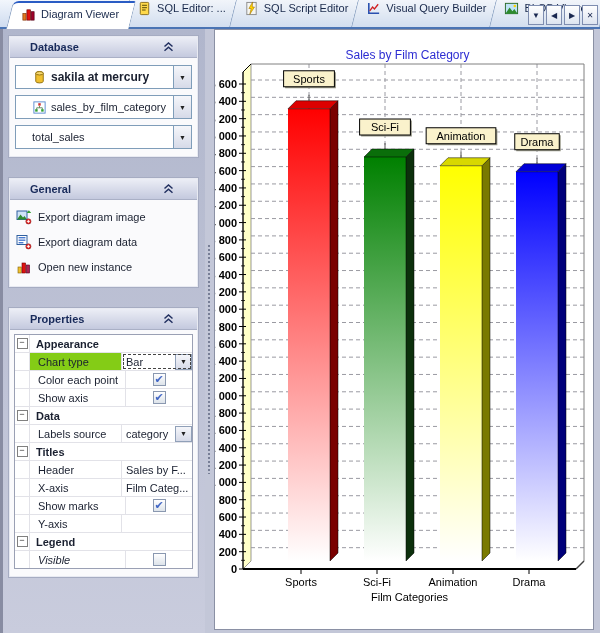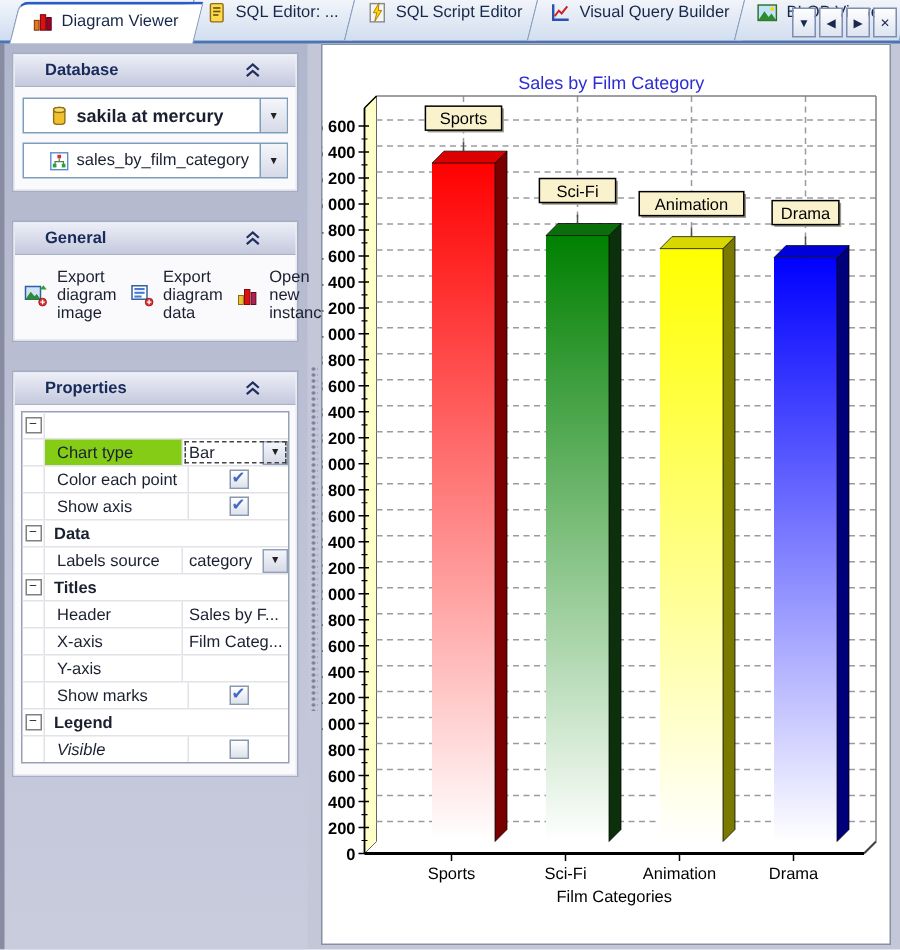--- a/index.html
+++ b/index.html
@@ -68,21 +68,21 @@
   .selector .sel-icon{width:15px;height:15px;display:inline-flex;flex:0 0 auto;}
   .selector .sel-text{overflow:hidden;white-space:nowrap;}
   .selector .sel-text.bold{font-weight:bold;font-size:12px;}
   .dd{
     margin-left:auto;width:17px;align-self:stretch;flex:0 0 auto;
     background:linear-gradient(#f5f6fa,#d6dae8);border-left:1px solid #7f9db9;
     display:flex;align-items:center;justify-content:center;
     font-size:7px;color:#222;cursor:default;
   }
   
-  .gen-body{padding:9px 6px 11px 6px;display:flex;flex-direction:row;gap:9px;}
+  .gen-body{padding:9px 6px 11px 6px;display:flex;flex-direction:column;gap:9px;}
   .g-item{display:flex;align-items:center;gap:6px;cursor:default;}
   .g-icon{width:16px;height:16px;display:inline-flex;flex:0 0 auto;}
   
   .pgrid-wrap{padding:4px 4px 7px 4px;}
   .pgrid{border:1px solid #9aa0b4;background:#fff;}
   .prow{display:flex;height:17px;border-bottom:1px solid #e2e2e8;align-items:stretch;}
   .prow:last-child{border-bottom:none;font-style:italic;}
   .gutter{width:14px;flex:0 0 14px;border-right:1px solid #e2e2e8;display:flex;align-items:center;justify-content:center;}
   .expander{
     width:9px;height:9px;border:1px solid #808080;background:#fff;
@@ -207,20 +207,24 @@
                 <rect x="2" y="2" width="12" height="12" fill="#fff" stroke="#5b8bd0"></rect>
                 <path d="M8 6.3 v2 M5 10 V8.3 h6 V10" stroke="#508050" fill="none" stroke-width=".9"></path>
                 <rect x="6.7" y="3.4" width="2.6" height="2.6" fill="#d03030"></rect>
                 <rect x="3.4" y="9.8" width="2.6" height="2.6" fill="#30a030"></rect>
                 <rect x="9.8" y="9.8" width="2.6" height="2.6" fill="#30a030"></rect>
               </svg>
             </span>
             <span class="sel-text">sales_by_film_category</span>
             <span class="dd">▼</span>
           </div>
+          <div class="selector">
+            <span class="sel-text">total_sales</span>
+            <span class="dd">▼</span>
+          </div>
         </div>
     </div>
 
     <div class="panel">
       <div class="panel-header">
         <span>General</span>
         <span class="chevron">
           <svg width="11" height="10" viewBox="0 0 11 10">
               <path d="M1.5 4.5 L5.5 1 L9.5 4.5 M1.5 8.8 L5.5 5.3 L9.5 8.8" fill="none" stroke="#223060" stroke-width="1.5"></path>
             </svg>
@@ -273,20 +277,21 @@
               <path d="M1.5 4.5 L5.5 1 L9.5 4.5 M1.5 8.8 L5.5 5.3 L9.5 8.8" fill="none" stroke="#223060" stroke-width="1.5"></path>
             </svg>
         </span>
       </div>
       <div class="pgrid-wrap">
         <div class="pgrid" id="pgrid">
             <div class="prow group">
               <div class="gutter">
                 <span class="expander">−</span>
               </div>
+              <div class="glabel">Appearance</div>
             </div>
             <div class="prow">
               <div class="gutter"></div>
               <div class="plabel sel">Chart type</div>
               <div class="pvalue focus">
                 <span style="flex: 1 1 0%; overflow: hidden; white-space: nowrap;">Bar</span>
                 <span class="dd">▼</span>
               </div>
             </div>
             <div class="prow">
@@ -332,30 +337,30 @@
             </div>
             <div class="prow">
               <div class="gutter"></div>
               <div class="plabel">X-axis</div>
               <div class="pvalue">
                 <span style="flex: 1 1 0%; overflow: hidden; white-space: nowrap;">Film Categ...</span>
               </div>
             </div>
             <div class="prow">
               <div class="gutter"></div>
+              <div class="plabel">Show marks</div>
+              <div class="pvalue center">
+                <div class="cb checked"></div>
+              </div>
+            </div>
+            <div class="prow">
+              <div class="gutter"></div>
               <div class="plabel">Y-axis</div>
               <div class="pvalue">
                 <span style="flex: 1 1 0%; overflow: hidden; white-space: nowrap;"></span>
-              </div>
-            </div>
-            <div class="prow">
-              <div class="gutter"></div>
-              <div class="plabel">Show marks</div>
-              <div class="pvalue center">
-                <div class="cb checked"></div>
               </div>
             </div>
             <div class="prow group">
               <div class="gutter">
                 <span class="expander">−</span>
               </div>
               <div class="glabel">Legend</div>
             </div>
             <div class="prow">
               <div class="gutter"></div>

